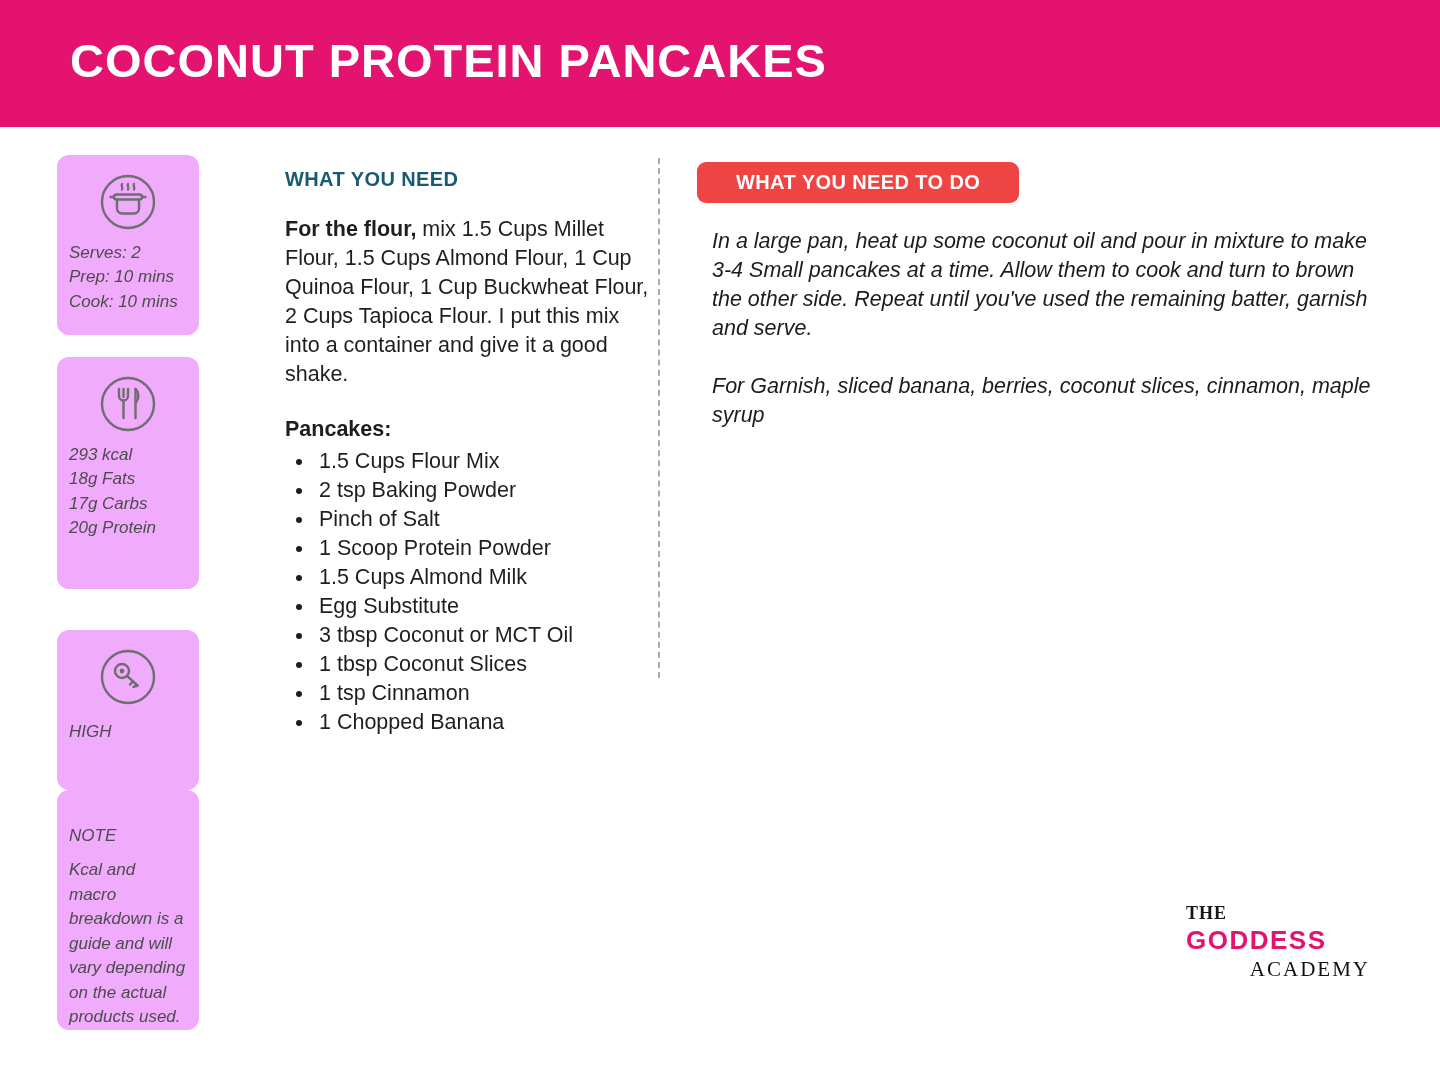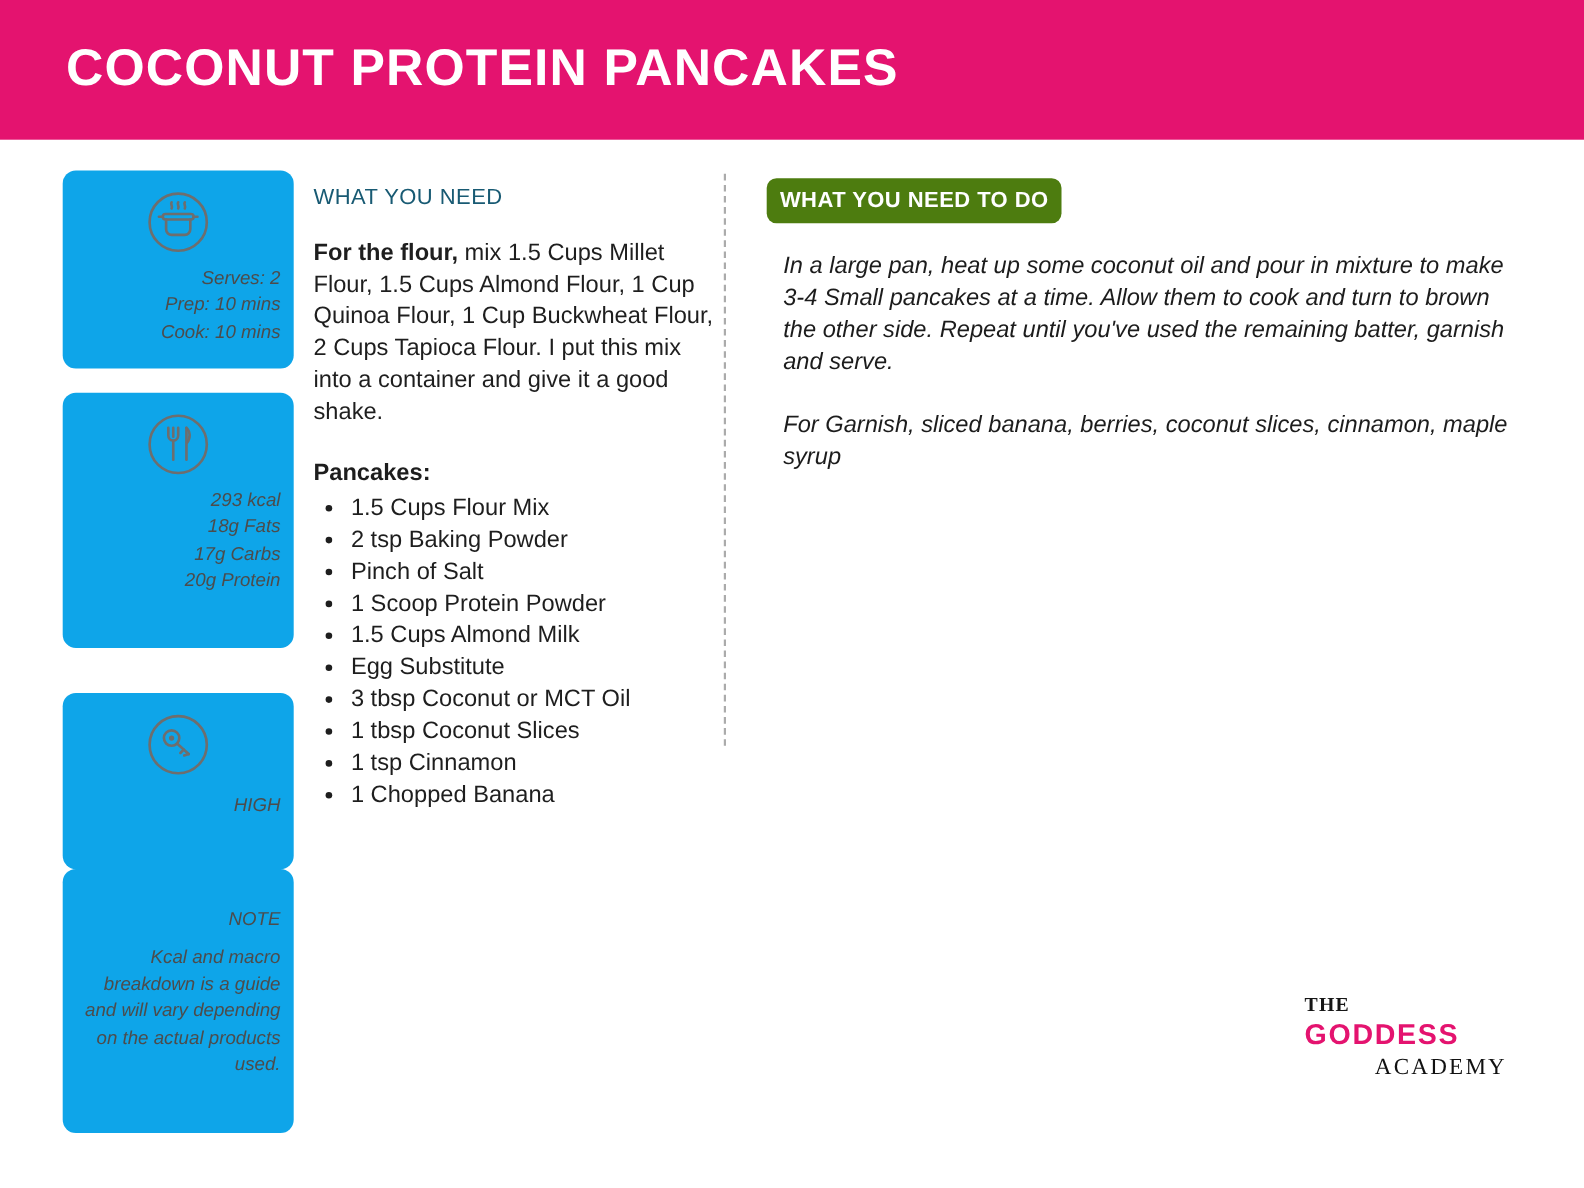--- a/index.html
+++ b/index.html
@@ -11,50 +11,50 @@
     color:#1d1d1d;
     overflow:hidden;
   }
 
   
   .header {
     position:absolute; left:0; top:0; width:1440px; height:127px;
     background:#E4136F;
   }
   .header h1 {
-    position:absolute; left:60px; top:33px;
+    position:absolute; left:70px; top:33px;
     font-size:47px; font-weight:bold; color:#ffffff; letter-spacing:1px;
     white-space:nowrap;
     text-align:center;
   }
 
   
   .card {
-    position:absolute; left:57px; width:210px;
-    background:#0ea5e9; border-radius:12px;
-    text-align:right;
+    position:absolute; left:57px; width:142px;
+    background:#f0abfc; border-radius:12px;
+    text-align:left;
     font-style:italic; font-size:17px; line-height:1.44; color:#4c4c4c;
     padding:16px 12px;
   }
   .card .icon-wrap { margin:2px auto 10px auto; width:58px; height:58px; }
   .card svg { display:block; width:58px; height:58px; }
   #card-meta      { top:155px; height:180px; }
   #card-nutrition { top:357px; height:232px; }
   #card-level     { top:630px; height:160px; }
   #card-note      { top:790px; height:240px; padding-top:34px; }
   .card .line { display:block; }
   #card-level .label { margin-top:14px; display:block; }
   #card-note .note-title { display:block; margin-bottom:10px; }
 
   
   .need {
     position:absolute; left:285px; top:168px; width:366px;
   }
   .need-heading {
-    color:#185A73; font-weight:normal; font-size:20px; letter-spacing:0.4px;
+    color:#185A73; font-weight:bold; font-size:20px; letter-spacing:0.4px;
   }
   .need .para {
     margin-top:24px; font-size:21.5px; line-height:29px; color:#1e1e1e;
   }
   .need .para + .para { margin-top:32px;text-align:right; }
   .need .lead { font-weight:bold; }
   .pancakes-heading {
     margin-top:26px; font-weight:bold; font-size:21.5px; line-height:28px;
   }
   .need ul {
@@ -66,23 +66,23 @@
 
   
   .divider {
     position:absolute; left:658px; top:158px; height:520px; width:0;
     border-left:2px dashed #ababab;
   }
 
   
   .todo { position:absolute; left:697px; top:162px; width:690px; }
   .todo-badge {
-    display:inline-block; background:#4d7c0f; color:#ffffff;
+    display:inline-block; background:#ef4444; color:#ffffff;
     font-weight:bold; font-size:20px; letter-spacing:0.4px;
-    padding:9px 12px; border-radius:9px;
+    padding:9px 39px; border-radius:9px;
   }
   .todo-paras { margin:24px 0 0 15px; width:672px; }
   .todo-paras p {
     font-style:italic; font-size:21.5px; line-height:29px; color:#1c1c1c;
     margin-bottom:29px;
   }
 
   
   .logo { position:absolute; left:1186px; top:903px; width:184px; }
   .logo-the {

